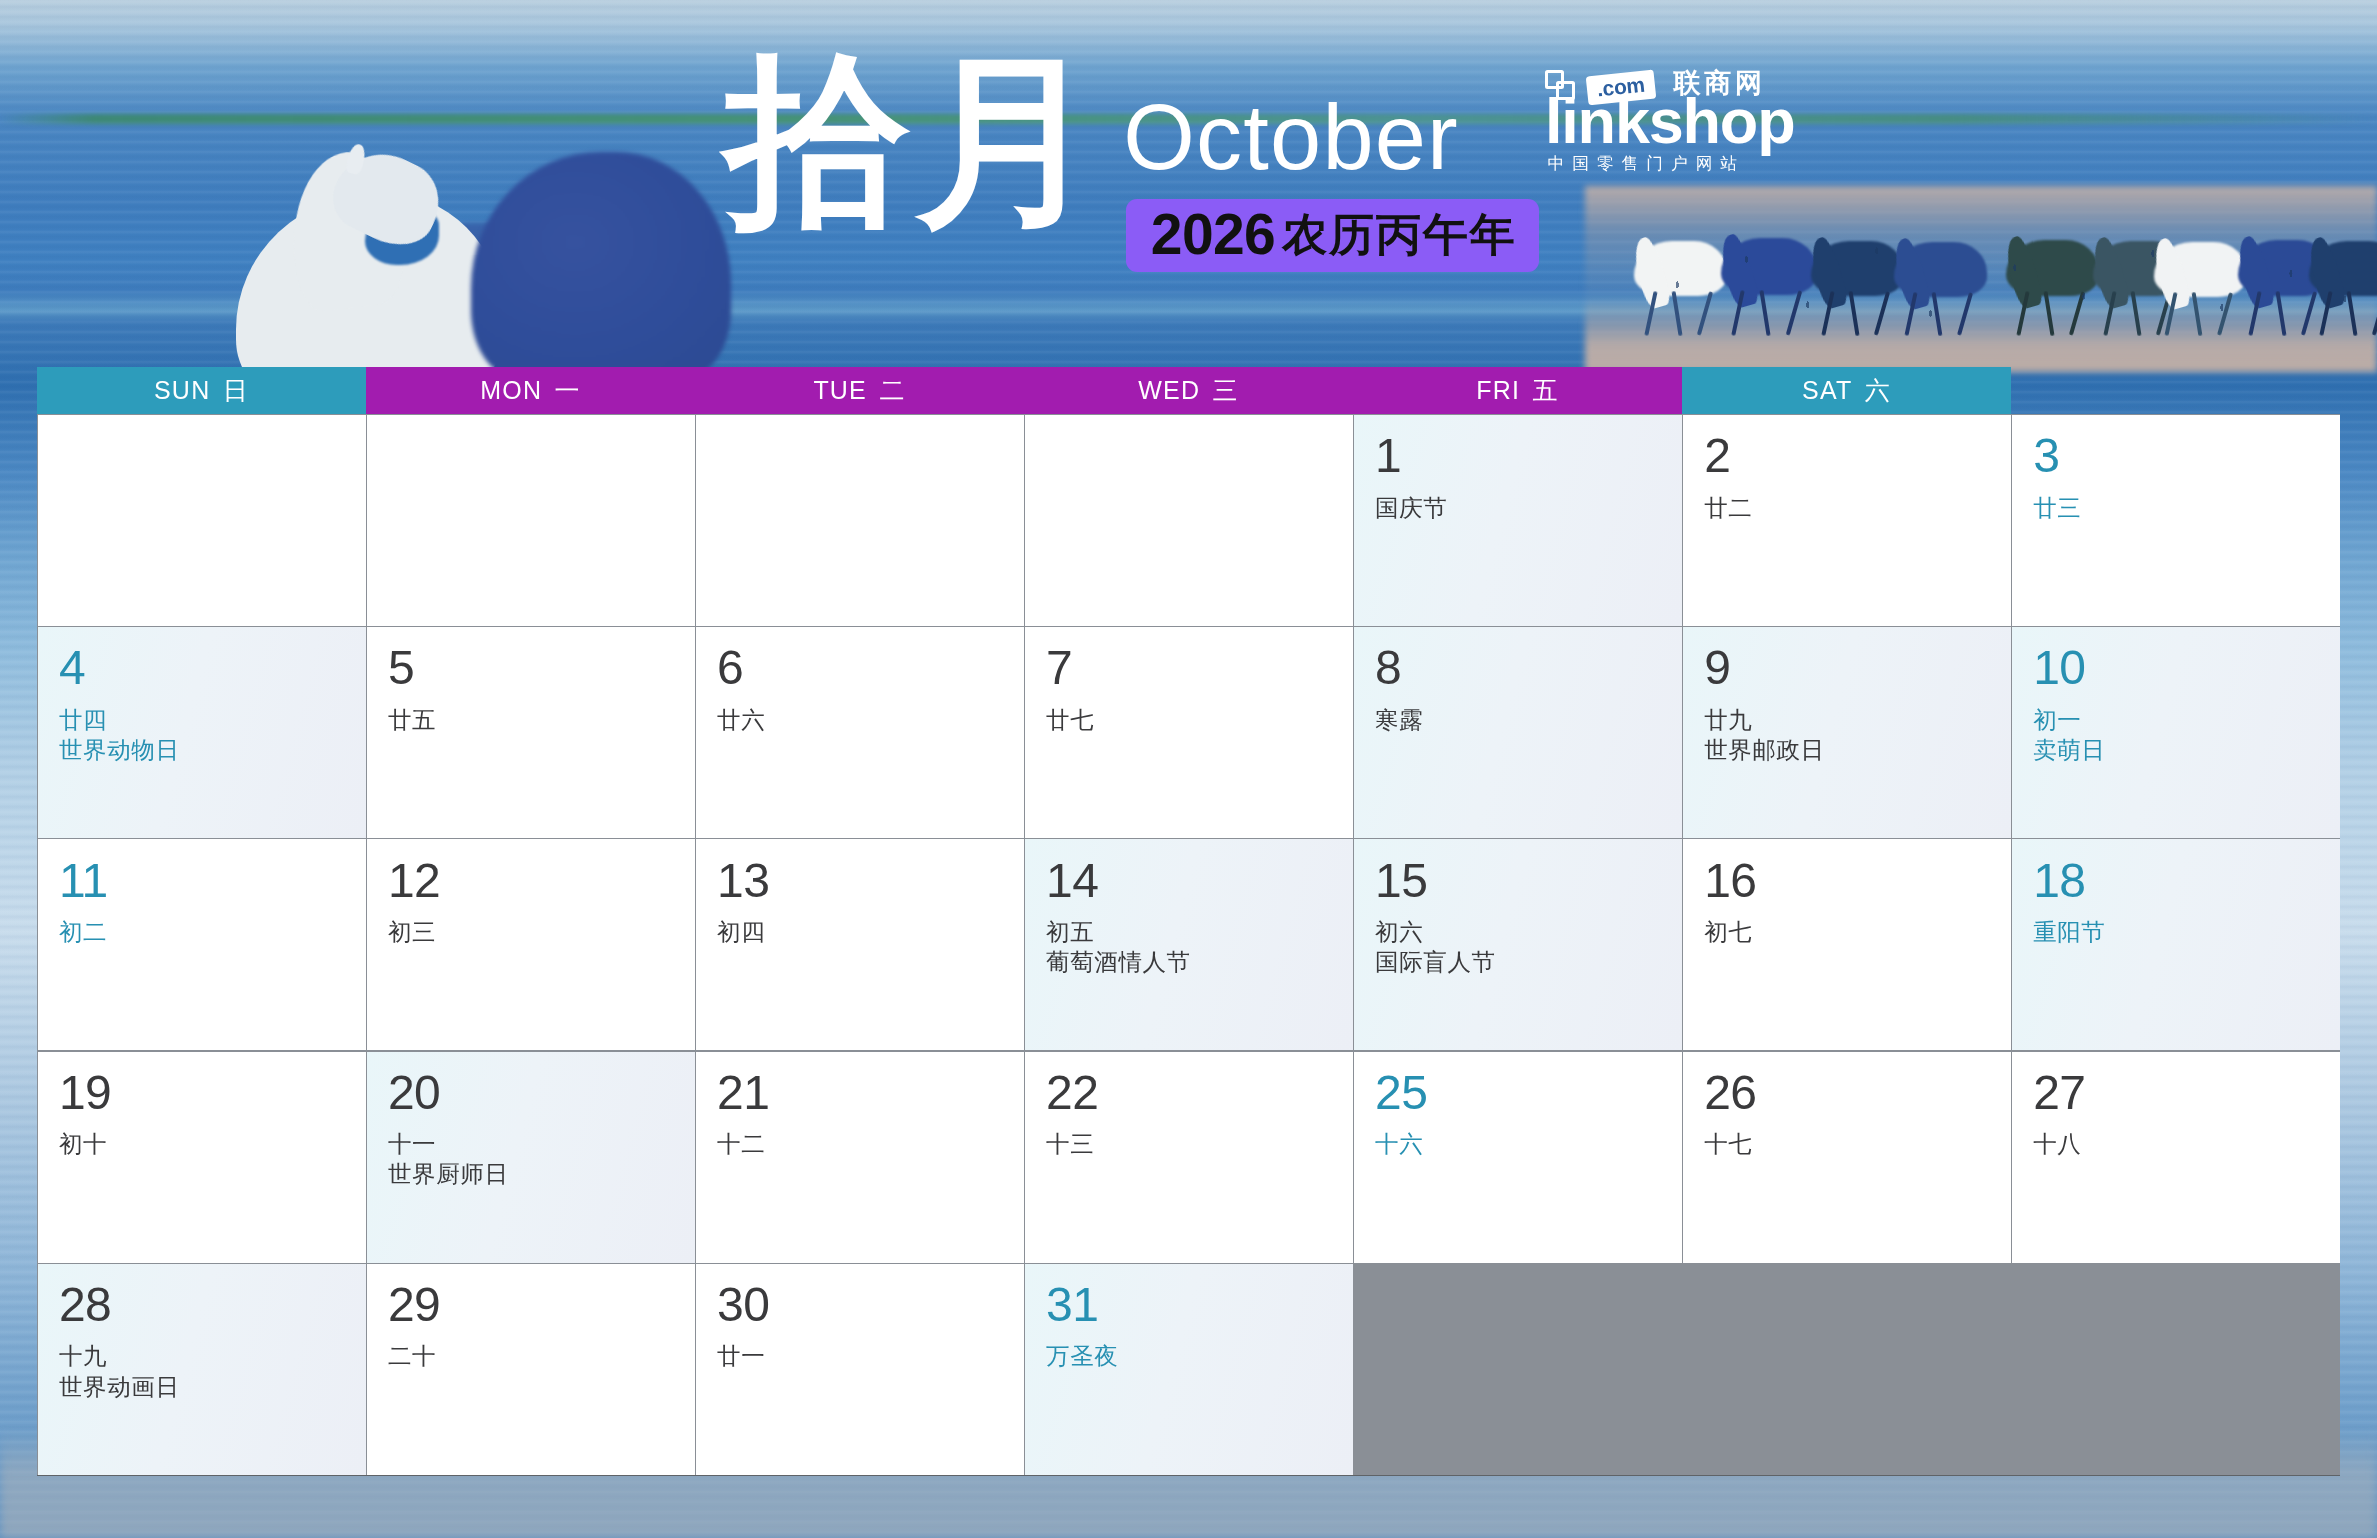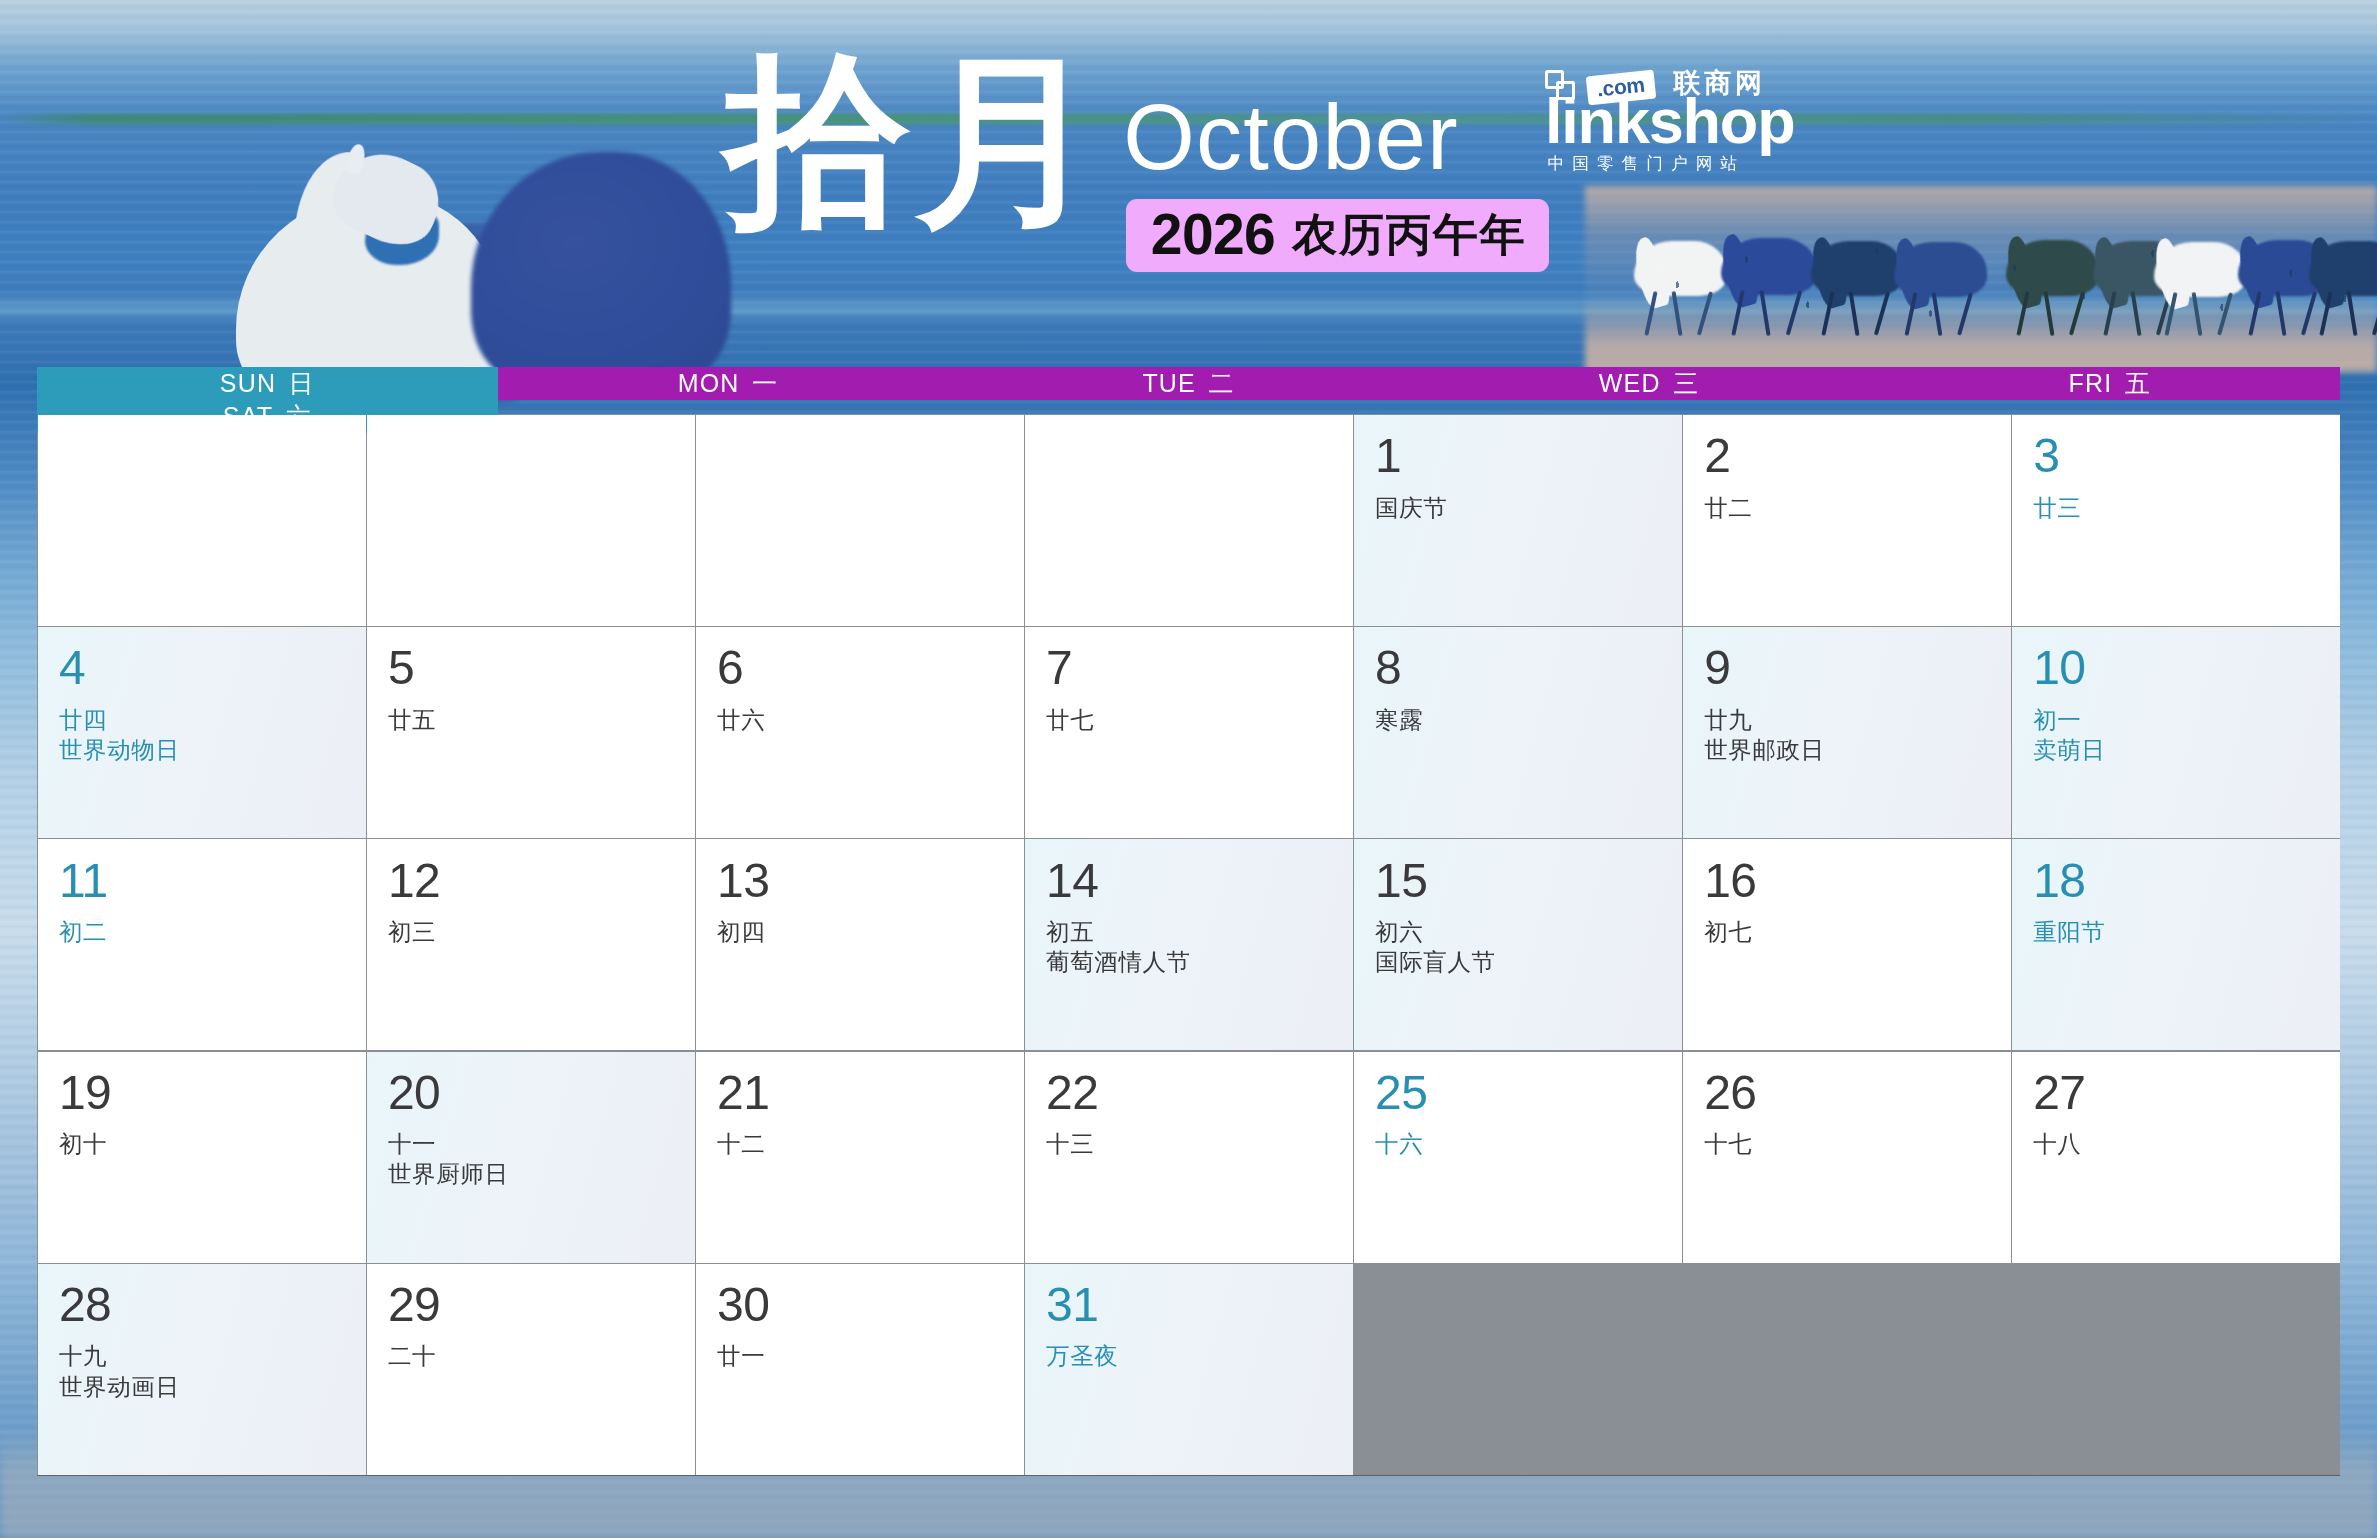--- a/index.html
+++ b/index.html
@@ -165,22 +165,22 @@
     color: #ffffff; letter-spacing: 5px;
     font-family: "Liberation Sans", "DejaVu Sans", sans-serif;
   }
   .title-right { margin-left: 17.3px; margin-top: 38px; }
   .title-en {
     font-size: 92px; line-height: 1; color: #ffffff;
     font-weight: 300; letter-spacing: 1.2px;
   }
   .year-badge {
     margin-top: 16px; margin-left: 2.5px;
-    display: inline-flex; align-items: center; gap: 17px;
-    background: #f0abfc; border-radius: 11px;
+    display: inline-flex; align-items: center; gap: 7px;
+    background: #8b5cf6; border-radius: 11px;
     padding: 7.4px 22px 8.7px 25px;
   }
   .year-num {
     font-size: 57px; font-weight: 700; color: #111111; line-height: 1;
     letter-spacing: -0.6px;
   }
   .year-cn {
     font-size: 45px; font-weight: 700; color: #111111; line-height: 1;
     letter-spacing: 1.9px;
   }
@@ -212,21 +212,21 @@
     color: #ffffff; font-size: 16.7px; letter-spacing: 8px;
     margin-top: 1.2px; margin-left: 2.5px;
   }
 
   
   .calendar {
     position: absolute; left: 37px; top: 367px;
     width: 2303px; z-index: 6;
   }
   .weekrow {
-    display: grid; grid-template-columns: repeat(5, 1fr);
+    display: grid; grid-template-columns: repeat(7, 1fr);
     height: 47px;
   }
   .wd {
     display: flex; align-items: center; justify-content: center;
     color: #ffffff; font-size: 25px; letter-spacing: 1.2px;
     background: #a21caf;
   }
   .wd.we { background: #2d9cbb; }
   .wd .cn { margin-left: 12.4px; font-size: 25px; }
 

